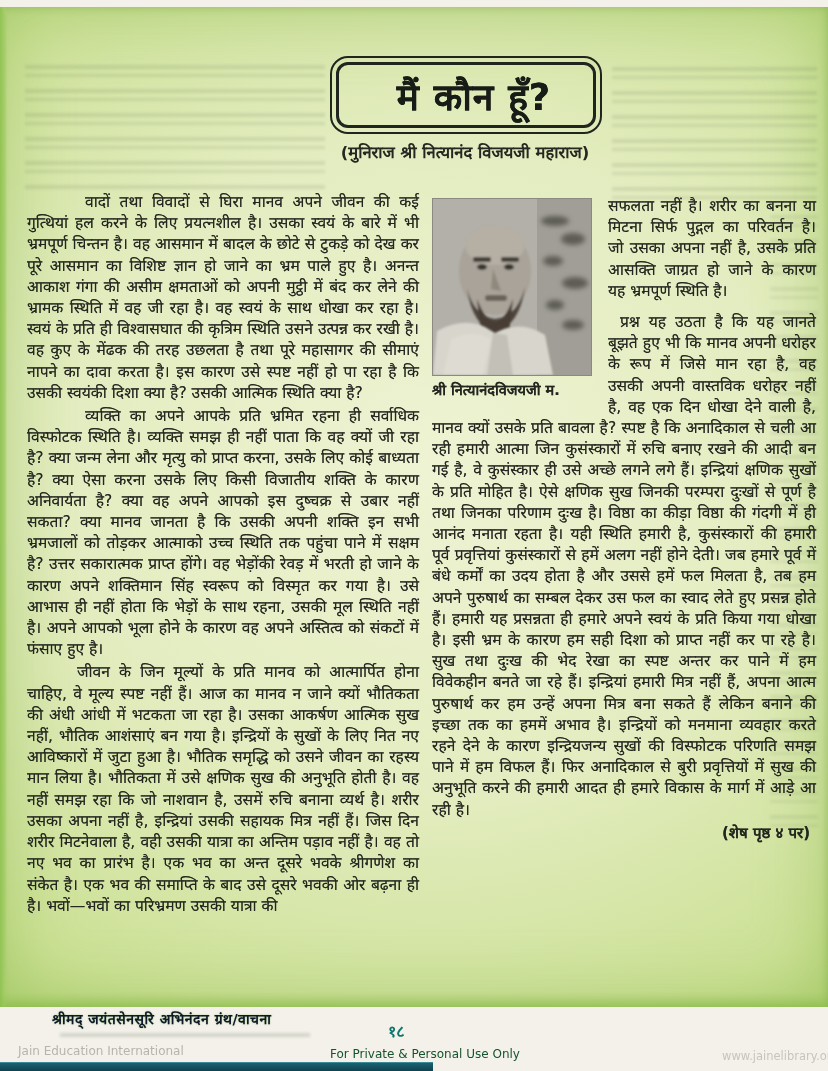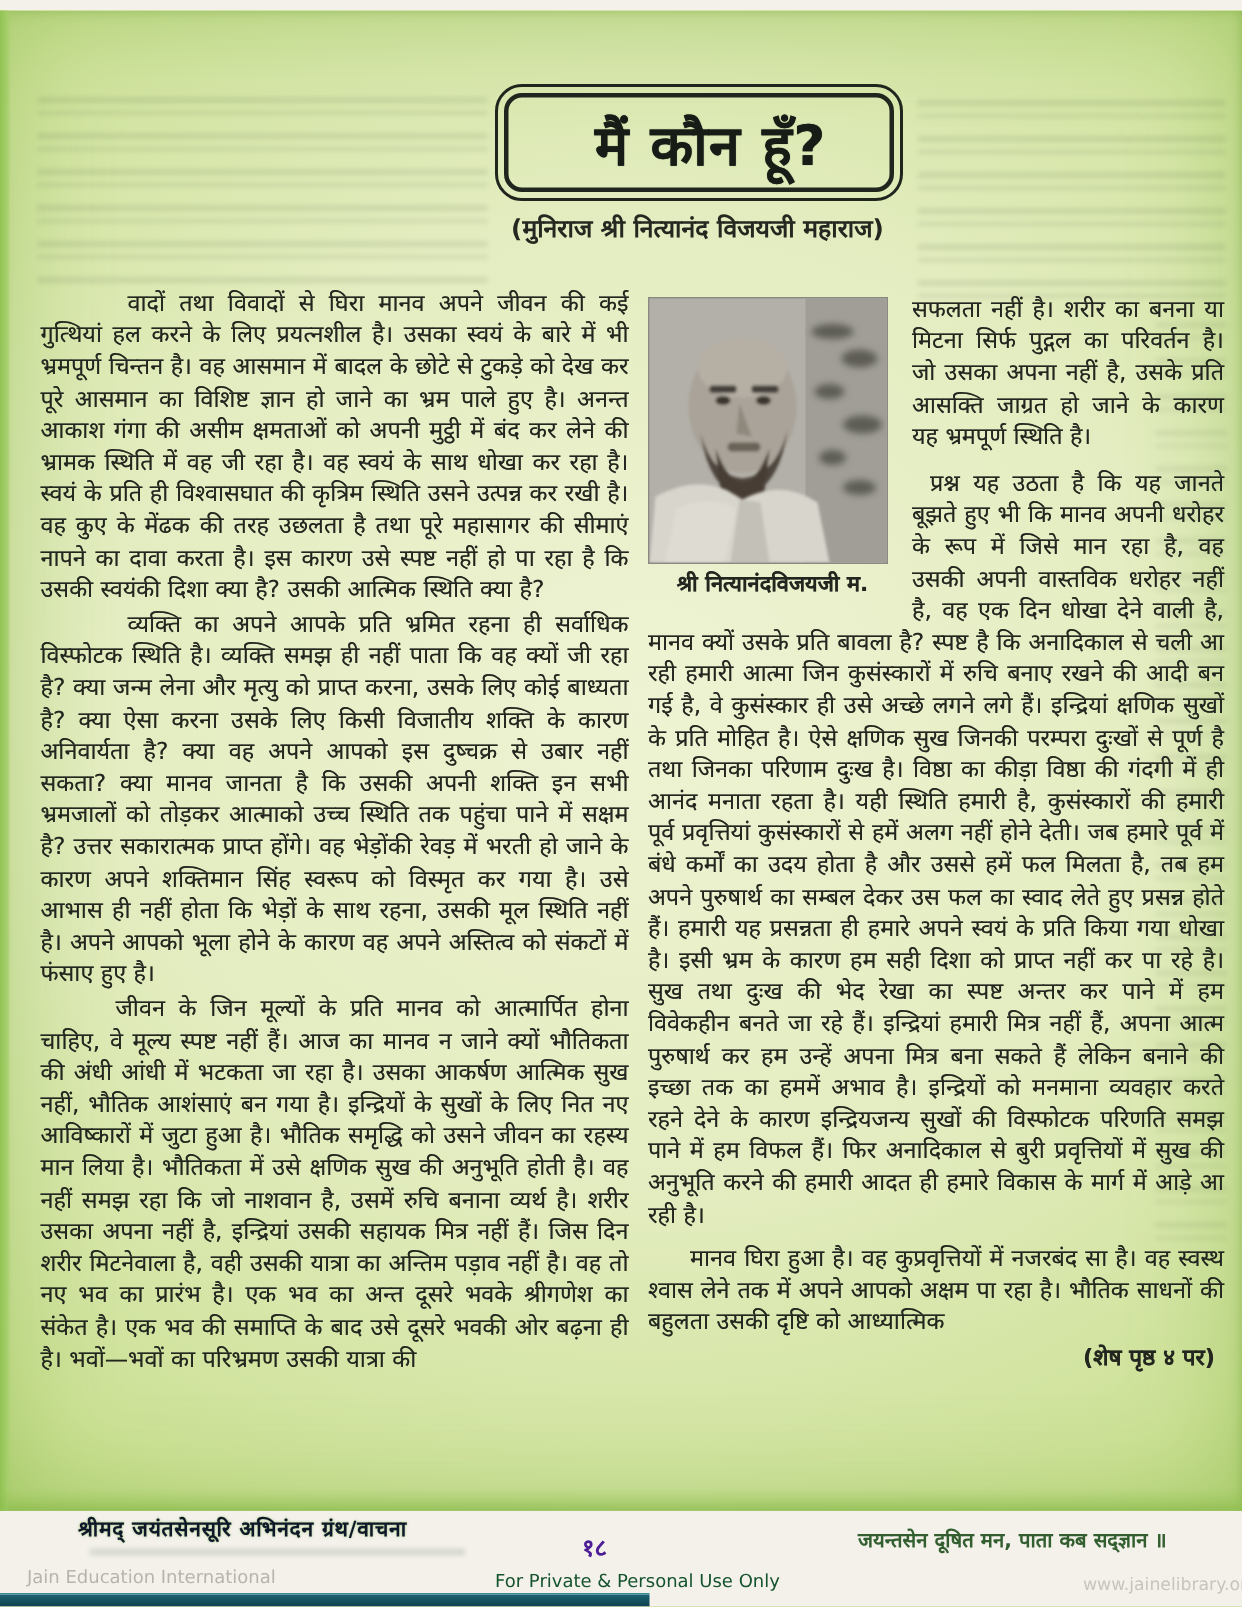--- a/index.html
+++ b/index.html
@@ -79,37 +79,37 @@
   .col p { margin-bottom:2px; }
   .ind-lg { text-indent:58px; }
   .ind-md { text-indent:50px; }
   .ind-sm { text-indent:12px; }
   .ind-p3 { text-indent:28px; }
 
   
   .photo-block { float:left; width:166px; margin:2px 10px 4px 0; }
   .photo-frame { width:160px; height:178px; border:1px solid #8a8a83; background:#b3b1ab; }
   .photo-caption {
-    width:166px; margin-top:4px; text-align:center;
+    width:166px; margin-top:4px; 
     font-size:14.5px; font-weight:bold; text-indent:0;
   }
   .cont-note {
     text-align:right; font-weight:bold; font-size:15px; margin-top:2px;
     padding-right:6px;
   }
 
   
   .footer-series {
     position:absolute; left:52px; top:1009px;
     font-size:14px; font-weight:bold; color:#0f172a;
     text-shadow:0 0 1.5px rgba(121,177,77,.8); letter-spacing:.5px;
   }
   .footer-page-number {
     position:absolute; left:388px; top:1020px;
-    font-size:16px; color:#4c1d95; font-weight:bold;
+    font-size:16px; color:#0f766e; font-weight:bold;
   }
   .footer-couplet {
     position:absolute; left:572px; top:1017px; width:245px;
     font-size:13.5px; font-weight:bold; color:#335f30; line-height:20px;
   }
   .footer-publisher {
     position:absolute; left:18px; top:1044px;
     font-size:12px; color:#b6b4ab;
   }
   .footer-usage {
@@ -189,25 +189,23 @@
           <path d="M0 176 L4 132 Q30 118 52 128 L62 134 Q88 120 112 136 L120 176 Z" fill="#d7d5cc"></path>
           <path d="M60 134 L54 176 L80 176 L74 136 Z" fill="#c2c0b7"></path>
           <path d="M18 140 Q40 130 58 140 L50 176 L10 176 Z" fill="#dddbd2"></path>
         </g>
       </svg>
     </div>
     <div class="photo-caption">श्री नित्यानंदविजयजी म.</div>
   </div>
   <p>सफलता नहीं है। शरीर का बनना या मिटना सिर्फ पुद्गल का परिवर्तन है। जो उसका अपना नहीं है, उसके प्रति आसक्ति जाग्रत हो जाने के कारण यह भ्रमपूर्ण स्थिति है।</p>
   <p class="ind-sm" style="margin-top:10px">प्रश्न यह उठता है कि यह जानते बूझते हुए भी कि मानव अपनी धरोहर के रूप में जिसे मान रहा है, वह उसकी अपनी वास्तविक धरोहर नहीं है, वह एक दिन धोखा देने वाली है, मानव क्यों उसके प्रति बावला है? स्पष्ट है कि अनादिकाल से चली आ रही हमारी आत्मा जिन कुसंस्कारों में रुचि बनाए रखने की आदी बन गई है, वे कुसंस्कार ही उसे अच्छे लगने लगे हैं। इन्द्रियां क्षणिक सुखों के प्रति मोहित है। ऐसे क्षणिक सुख जिनकी परम्परा दुःखों से पूर्ण है तथा जिनका परिणाम दुःख है। विष्ठा का कीड़ा विष्ठा की गंदगी में ही आनंद मनाता रहता है। यही स्थिति हमारी है, कुसंस्कारों की हमारी पूर्व प्रवृत्तियां कुसंस्कारों से हमें अलग नहीं होने देती। जब हमारे पूर्व में बंधे कर्मों का उदय होता है और उससे हमें फल मिलता है, तब हम अपने पुरुषार्थ का सम्बल देकर उस फल का स्वाद लेते हुए प्रसन्न होते हैं। हमारी यह प्रसन्नता ही हमारे अपने स्वयं के प्रति किया गया धोखा है। इसी भ्रम के कारण हम सही दिशा को प्राप्त नहीं कर पा रहे है। सुख तथा दुःख की भेद रेखा का स्पष्ट अन्तर कर पाने में हम विवेकहीन बनते जा रहे हैं। इन्द्रियां हमारी मित्र नहीं हैं, अपना आत्म पुरुषार्थ कर हम उन्हें अपना मित्र बना सकते हैं लेकिन बनाने की इच्छा तक का हममें अभाव है। इन्द्रियों को मनमाना व्यवहार करते रहने देने के कारण इन्द्रियजन्य सुखों की विस्फोटक परिणति समझ पाने में हम विफल हैं। फिर अनादिकाल से बुरी प्रवृत्तियों में सुख की अनुभूति करने की हमारी आदत ही हमारे विकास के मार्ग में आड़े आ रही है।</p>
-  <p class="ind-p3" style="margin-top:8px">मानव घिरा हुआ है। वह कुप्रवृत्तियों में नजरबंद सा है। वह स्वस्थ श्वास लेने तक में अपने आपको अक्षम पा रहा है। भौतिक साधनों की बहुलता उसकी दृष्टि को आध्यात्मिक</p>
   <div class="cont-note">(शेष पृष्ठ ४ पर)</div>
 </div>
 
 <div class="footer-series">श्रीमद् जयंतसेनसूरि अभिनंदन ग्रंथ/वाचना</div>
 <div class="footer-page-number">१८</div>
 <div class="footer-couplet">
-  <div>जयन्तसेन दूषित मन, पाता कब सद्ज्ञान ॥</div>
 </div>
 <div class="footer-publisher">Jain Education International</div>
 <div class="footer-usage">For Private &amp; Personal Use Only</div>
 <div class="footer-website">www.jainelibrary.org</div>
 <div class="teal-bar"></div>
 
 </body></html>

